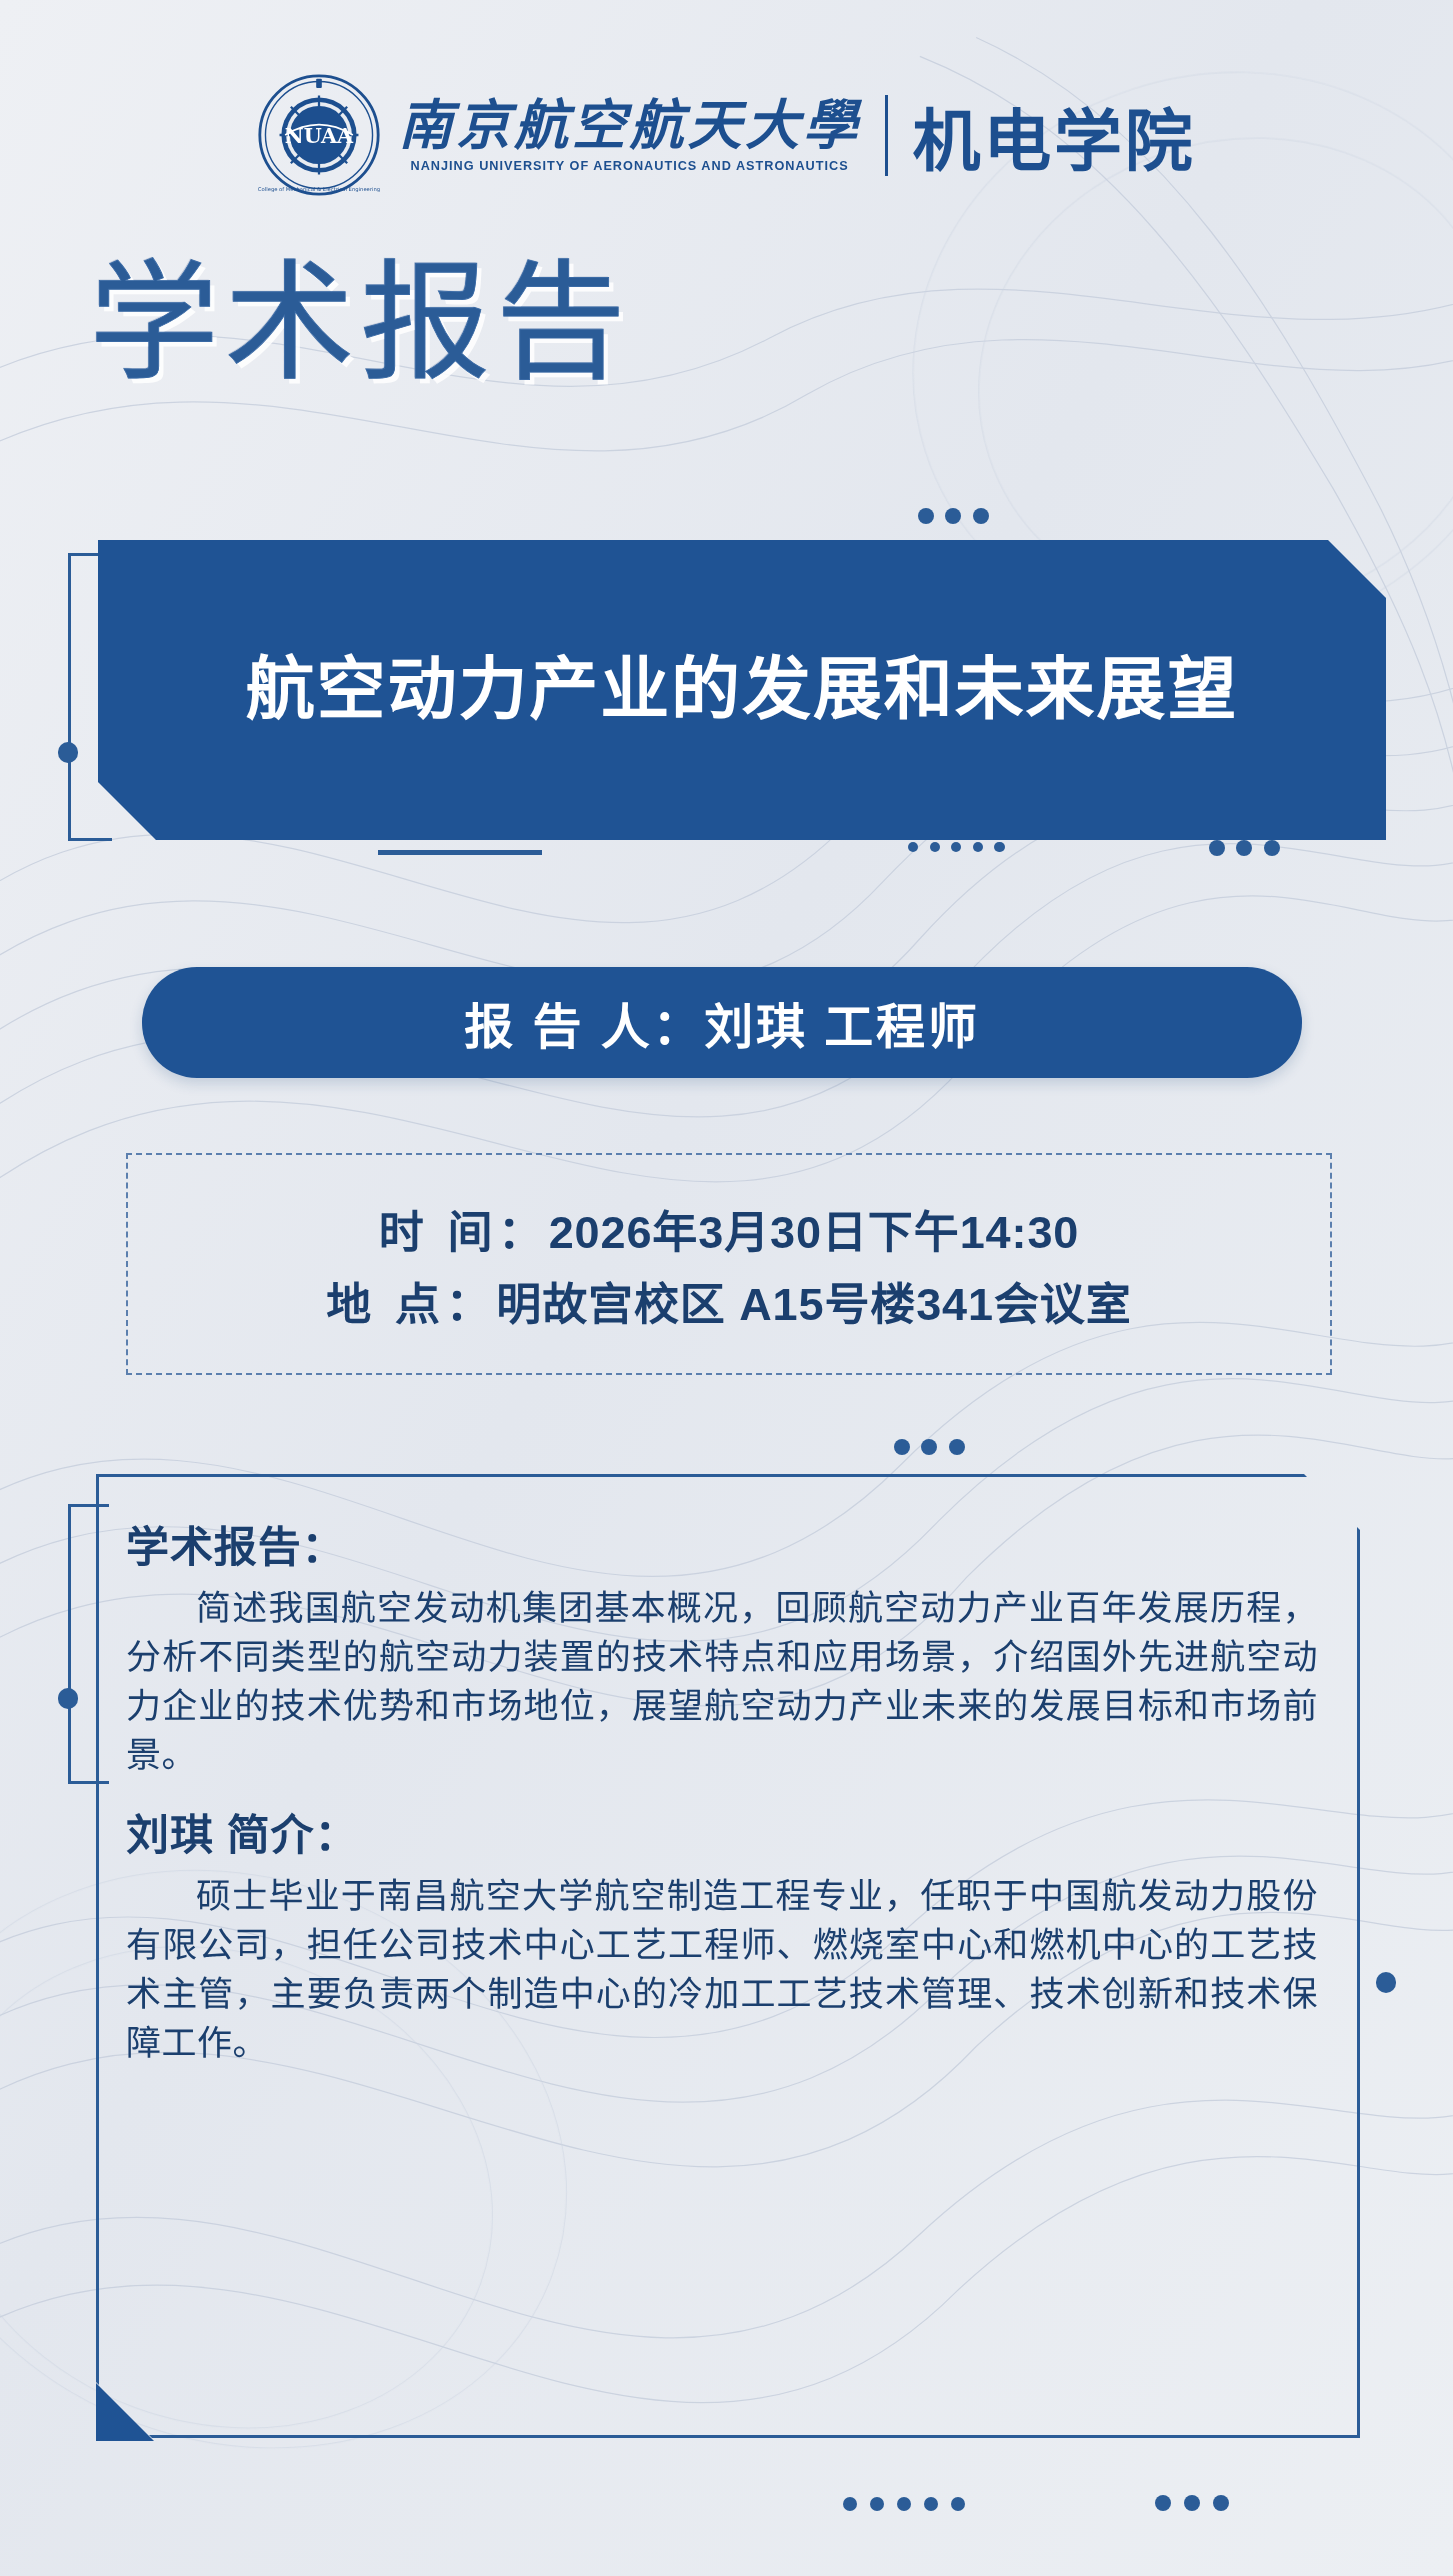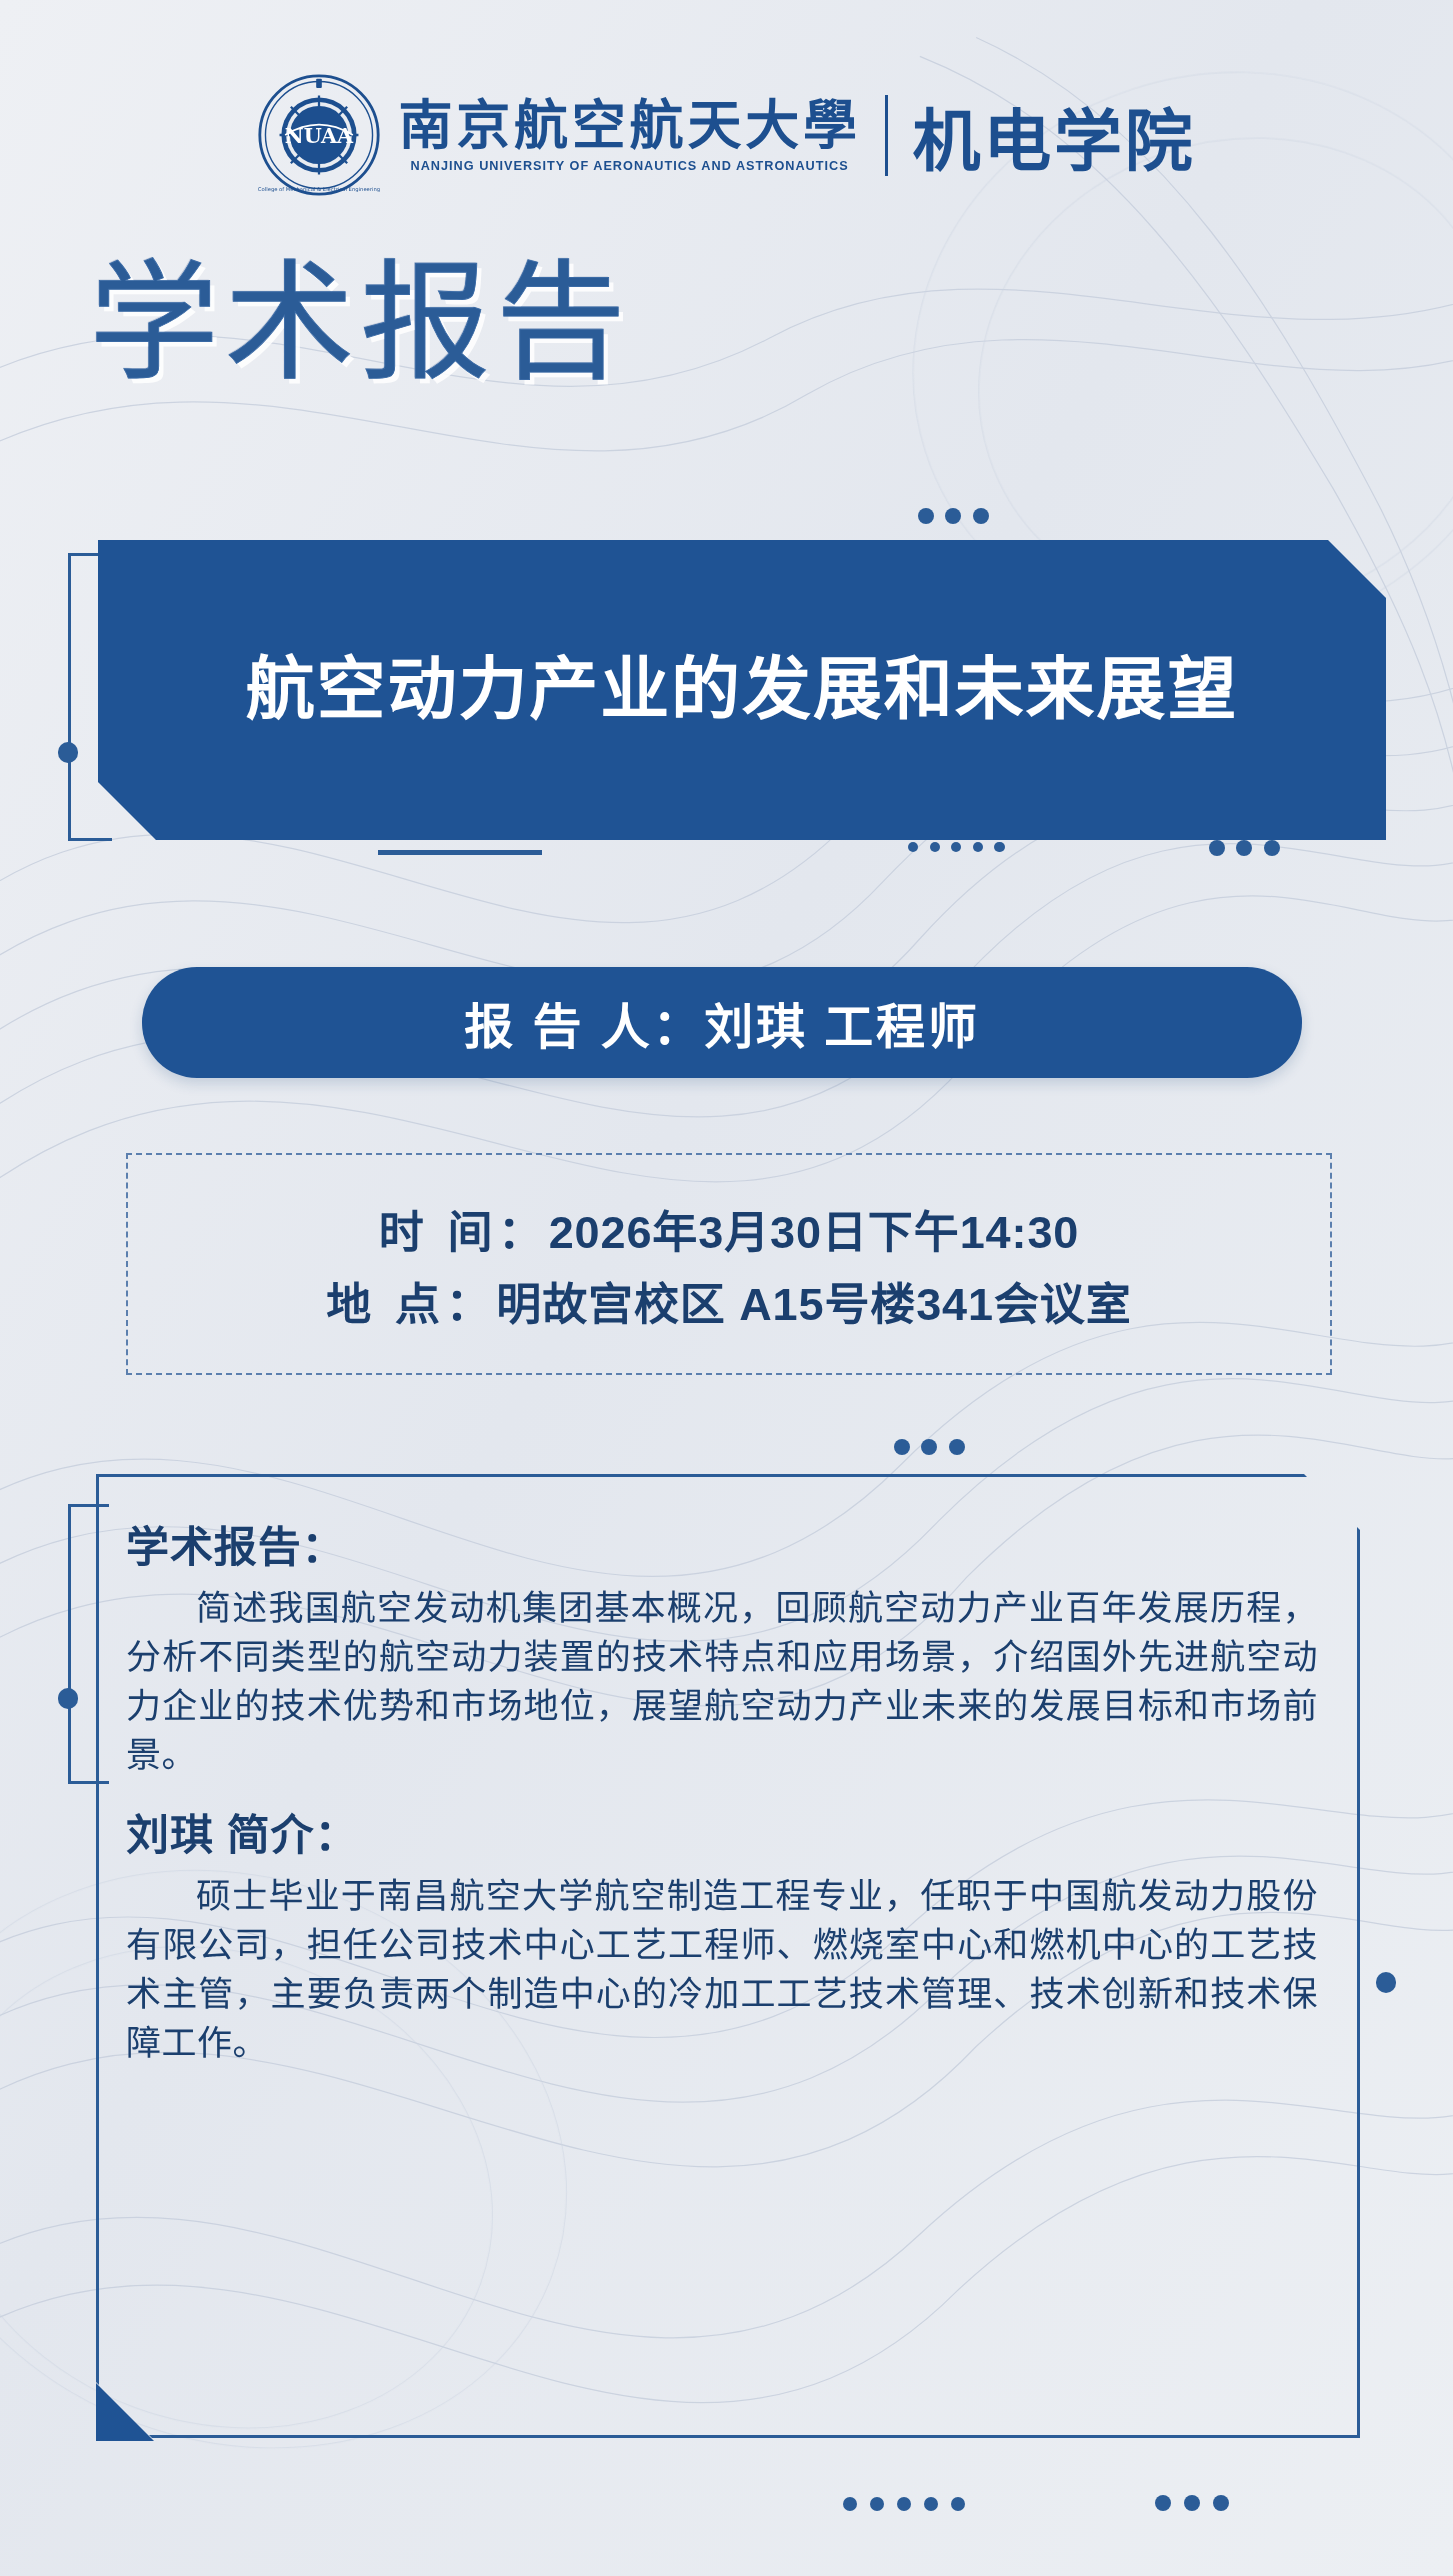--- a/index.html
+++ b/index.html
@@ -55,20 +55,21 @@
     align-items: center;
   }
   .univ-cn {
     font-family: "DejaVu Serif", "Liberation Serif", serif;
     font-weight: 700;
     font-size: 54px;
     letter-spacing: 3.8px;
     color: #1d4f8f;
     line-height: 1.05;
     white-space: nowrap;
+    font-style: italic;
   }
   .univ-en {
     font-size: 12.7px;
     letter-spacing: 1px;
     color: #1d4f8f;
     font-weight: 700;
     margin-top: 5.6px;
     white-space: nowrap;
   }
   .logo-divider {

